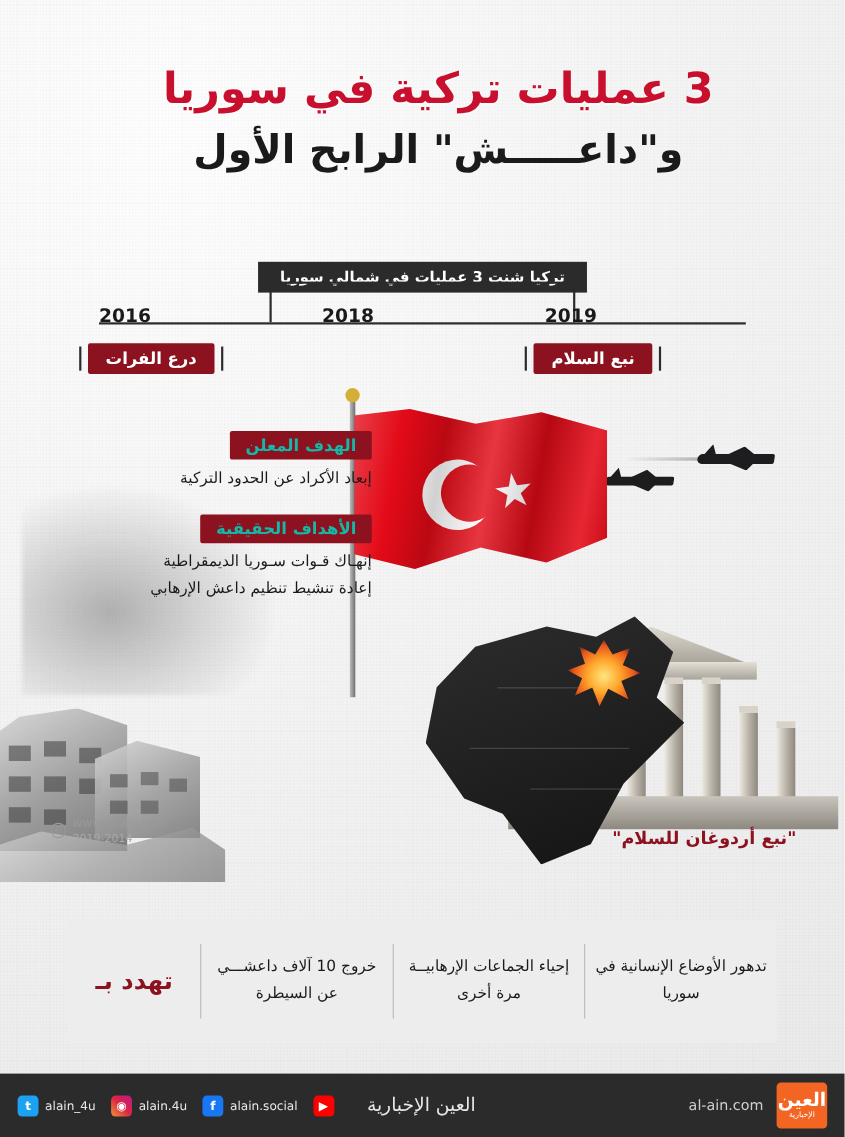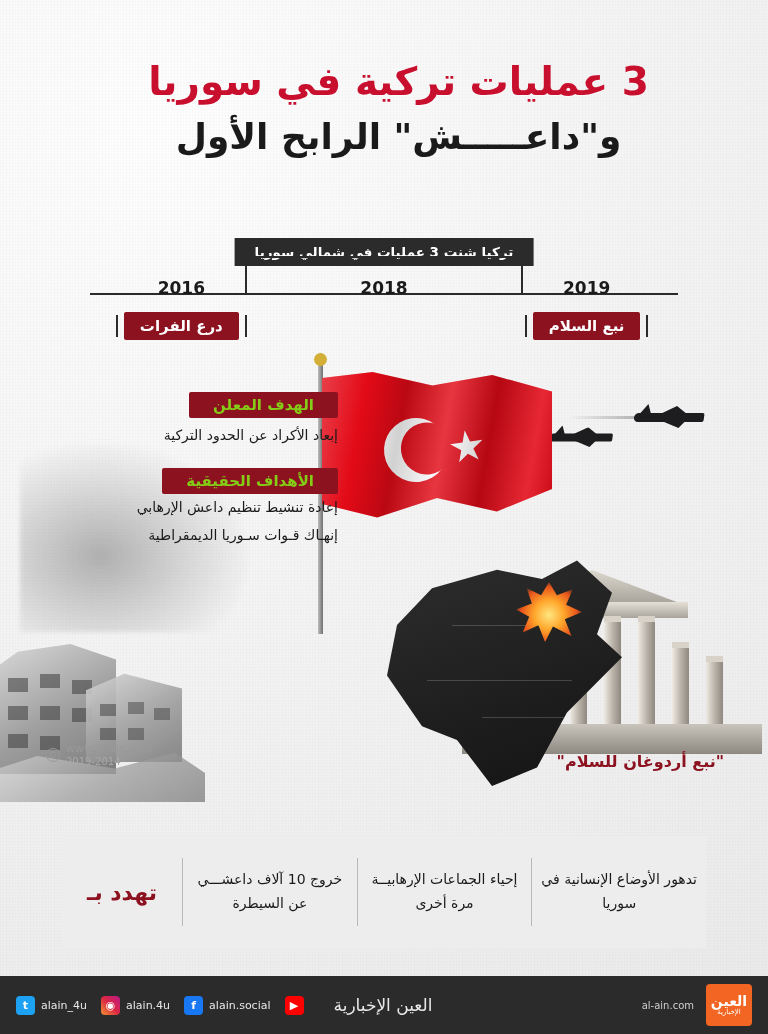--- a/index.html
+++ b/index.html
@@ -55,21 +55,21 @@
   }
   .tl-bracket-left, .tl-bracket-right {
     position: absolute; top: 18px; width: 2px; height: 37px; background: #2b2b2b;
   }
   .tl-bracket-left { left: 165px; }
   .tl-bracket-right { right: 165px; }
   .tl-top-bar {
     position: absolute; top: 18px; left: 165px; right: 165px; height: 2px; background: #2b2b2b;
   }
   .tl-years { position: absolute; top: 50px; left: 0; right: 0; display: flex; }
-  .tl-col { flex: 1 1 0; text-align: center; position: relative; }
+  .tl-col { flex: 1 1 0; text-align: left; position: relative; }
   .tl-year {
     font-size: 17px; font-weight: bold; color: #1a1a1a; background: transparent;
     display: inline-block; padding: 0 10px; position: relative; top: -10px;
   }
   .tl-chip {
     margin-top: 4px;
     display: inline-block;
     background: #8c1220; color: #fff;
     font-size: 15px; font-weight: bold;
     padding: 5px 16px;
@@ -236,22 +236,22 @@
   .vehicle .plate {
     position: absolute; left: 166px; bottom: 56px; width: 50px; height: 19px;
     background: #efefef; border: 1px solid #b5b5b5; border-radius: 2px;
     font-size: 11px; font-weight: bold; color: #1a1a1a;
     display: flex; align-items: center; justify-content: center; gap: 3px;
     direction: ltr;
   }
   .plate .mini-flag { width: 12px; height: 9px; background: #e30a17; position: relative; border-radius: 1px; }
   .plate .mini-flag::after { content:"★"; position:absolute; inset:0; color:#fff; font-size:7px; line-height:9px; text-align:center;}
   .st-chip {
-    display: inline-block; background: #8c1220; color: #84cc16; font-weight: bold;
-    font-size: 15px; padding: 4px 24px; border-radius: 2px;
+    display: inline-block; background: #8c1220; color: #14b8a6; font-weight: bold;
+    font-size: 15px; padding: 4px 14px; border-radius: 2px;
   }
   .st-line { font-size: 14px; color: #1a1a1a; margin-top: 7px; line-height: 1.5; }
   .st-gap { height: 22px; }
 
   
   .erdogan {
     position: absolute; top: 752px; right: 44px; width: 320px; text-align: right; direction: rtl;
   }
   .erdogan .t1 { color: #8c1220; font-weight: bold; font-size: 16px; }
   .erdogan .t2 { color: #1a1a1a; font-size: 14px; margin-top: 8px; }
@@ -287,27 +287,27 @@
     align-items: center; justify-content: center; color: #fff; font-size: 11px; font-weight: bold;
   }
   .ic-tw { background: #1da1f2; }
   .ic-ig { background: linear-gradient(45deg,#f09433,#dc2743 50%,#bc1888); }
   .ic-fb { background: #1877f2; }
   .ic-yt { background: #ff0000; }
   .footer .brand-ar {
     color: #e8e8e8; font-size: 17px; margin-left: 16px; direction: rtl;
   }
   .footer .spacer { flex: 1 1 auto; }
-  .footer .site { color: #cfcfcf; font-size: 10px; margin-right: 12px; }
+  .footer .site { color: #cfcfcf; font-size: 13px; margin-right: 12px; }
   .footer .logo {
     width: 46px; height: 42px; background: #f26522; border-radius: 4px;
     display: flex; flex-direction: column; align-items: center; justify-content: center;
     color: #fff; line-height: 1.05;
   }
-  .footer .logo .l1 { font-size: 14px; font-weight: bold; }
+  .footer .logo .l1 { font-size: 17px; font-weight: bold; }
   .footer .logo .l2 { font-size: 7px; }
 
   
   .watermark {
     position: absolute; left: 46px; top: 742px; color: #9a9a9a; font-size: 11px; direction: ltr;
     display: flex; align-items: center; gap: 6px;
   }
   .watermark .wm-circle {
     width: 14px; height: 14px; border-radius: 50%; border: 1px solid #9a9a9a;
     font-size: 9px; display: inline-flex; align-items: center; justify-content: center;
@@ -411,22 +411,22 @@
       <div class="line" style="left:40%; top:70%; width:34%;"></div>
     </div>
     <div class="blast"></div>
 
 
     <div style="position:absolute; top:40px; right:430px; width:300px; text-align:right; direction:rtl;">
       <div><span class="st-chip">الهدف المعلن</span></div>
       <div class="st-line">إبعاد الأكراد عن الحدود التركية</div>
       <div class="st-gap"></div>
       <div><span class="st-chip">الأهداف الحقيقية</span></div>
+      <div class="st-line">إنهـاك قـوات سـوريا الديمقراطية</div>
       <div class="st-line" style="margin-top:3px;">إعادة تنشيط تنظيم داعش الإرهابي</div>
-      <div class="st-line">إنهـاك قـوات سـوريا الديمقراطية</div>
     </div>
   </div>
 
   <div class="watermark">
     <span class="wm-circle">©</span>
     <span>
       <span>www.al-ain.com</span><br>
       <span class="wm-sub">2019-2014</span>
     </span>
   </div>

